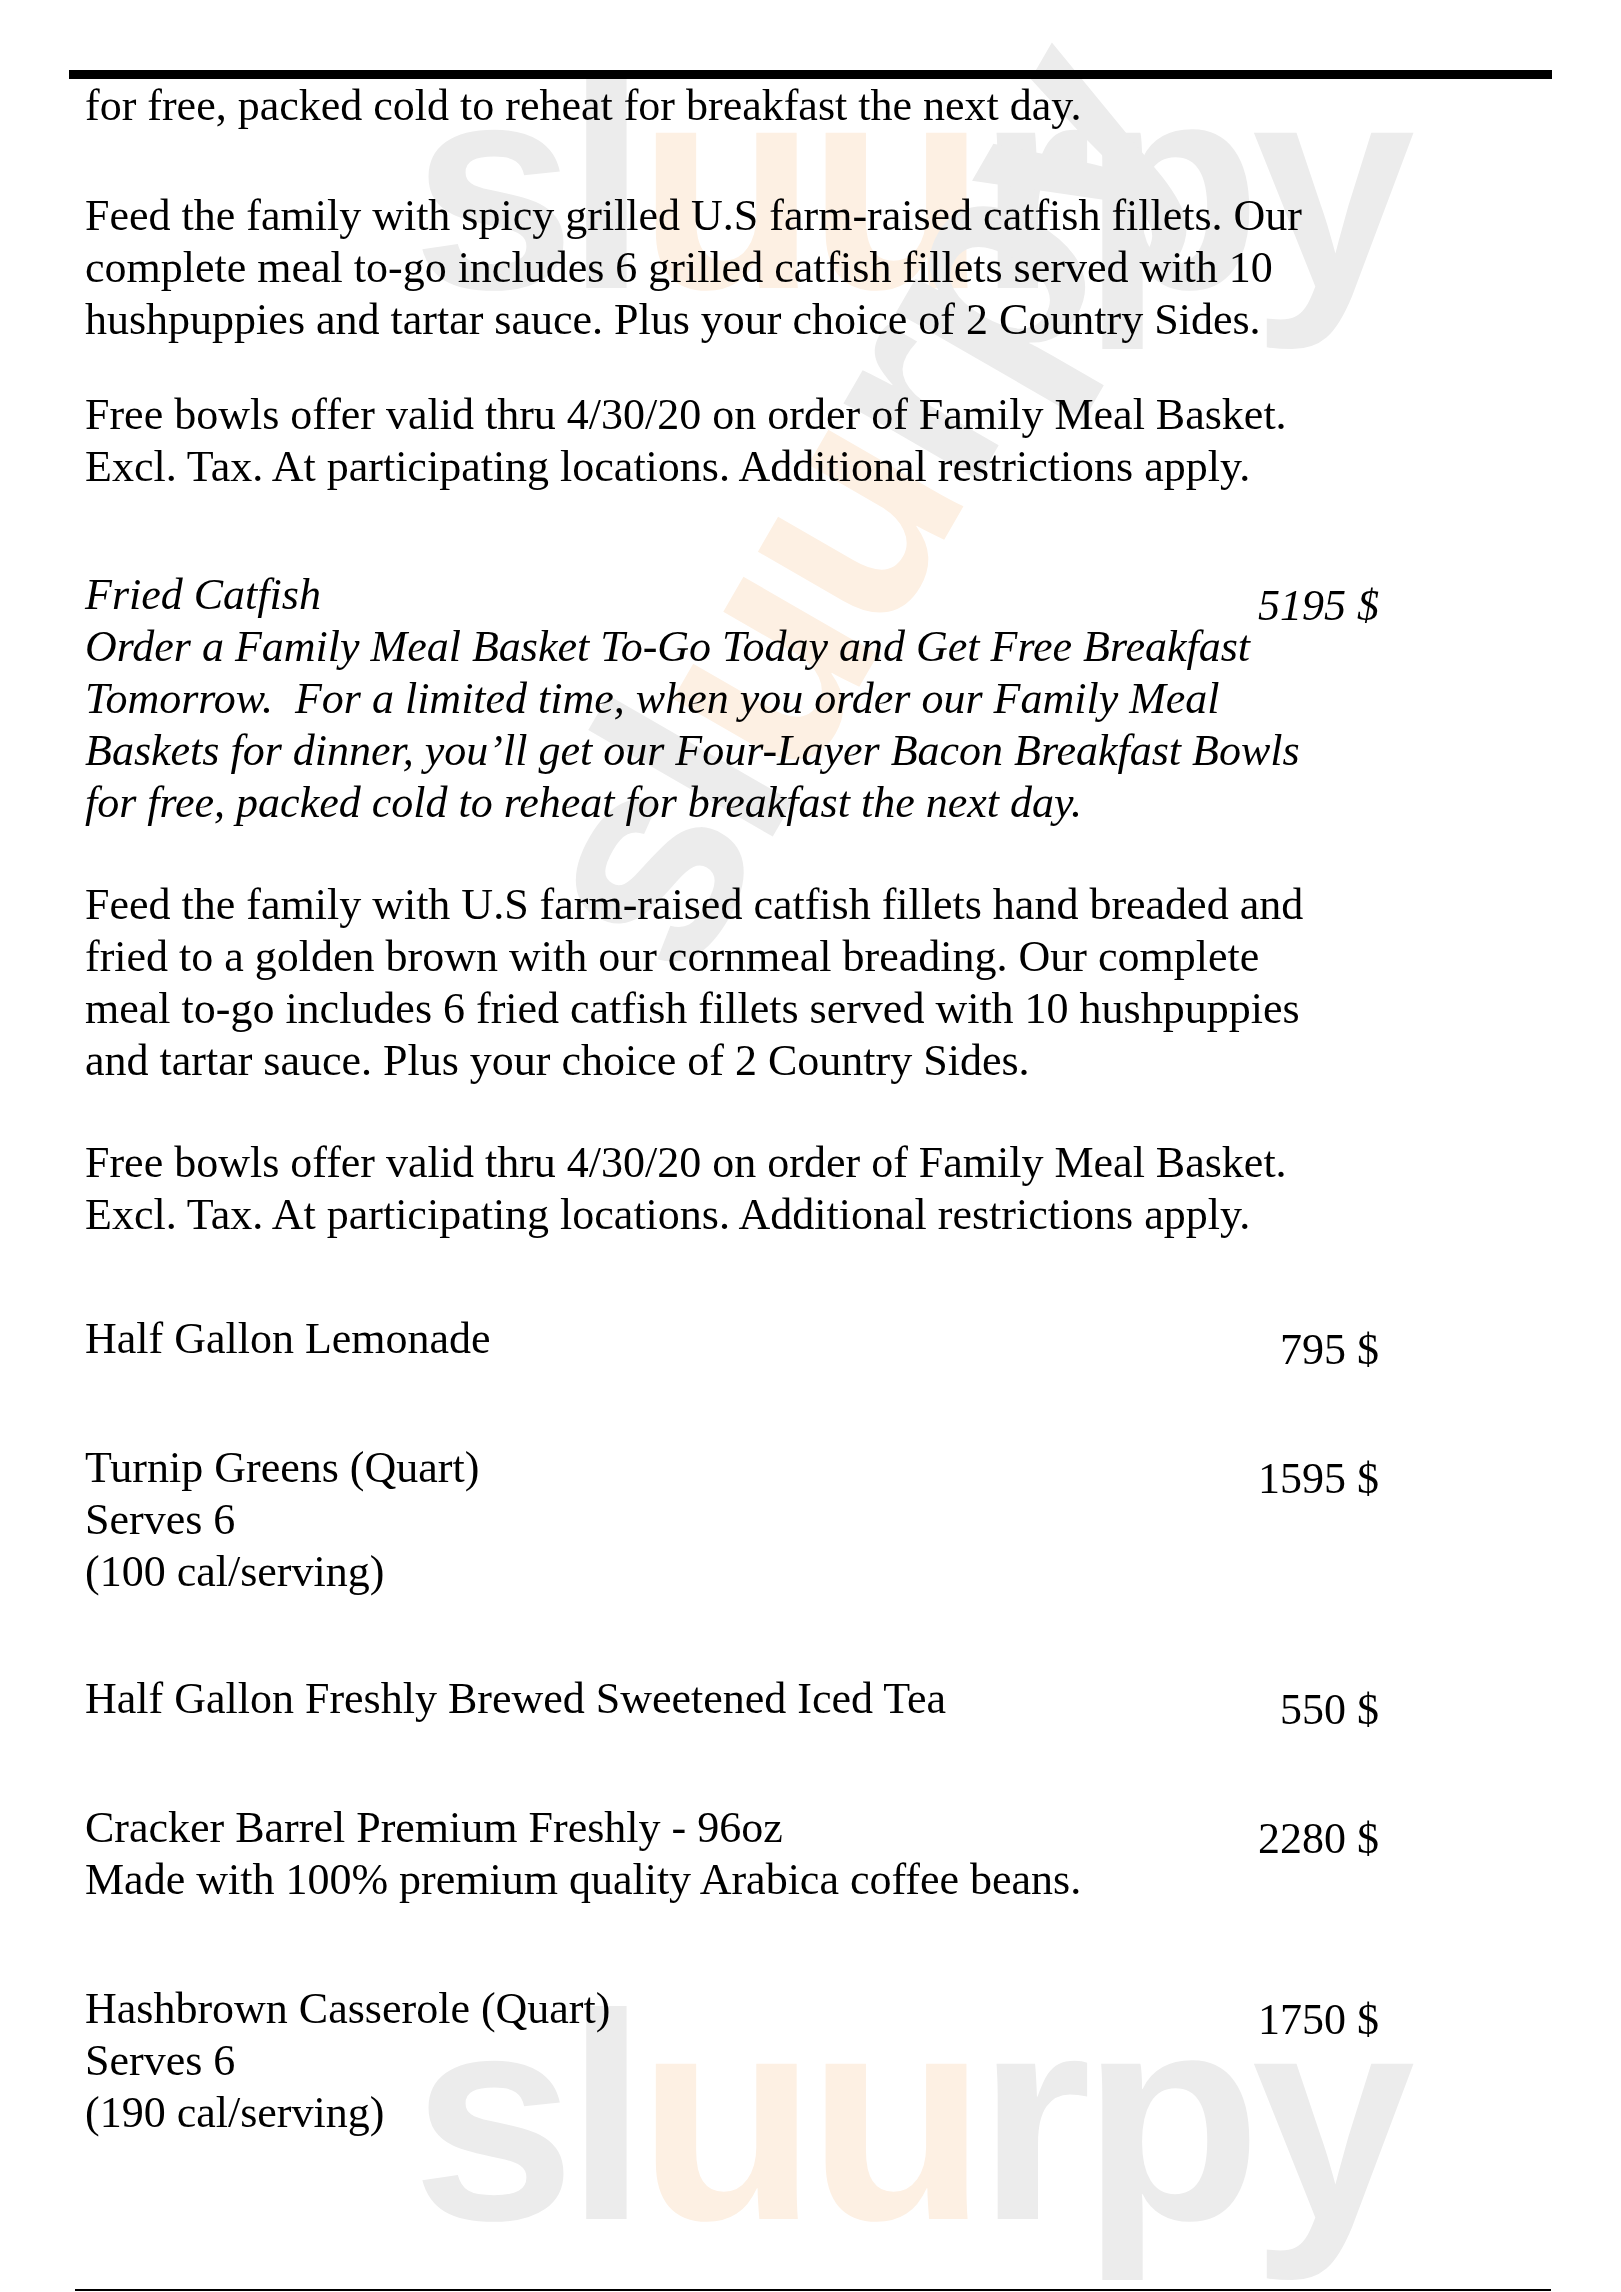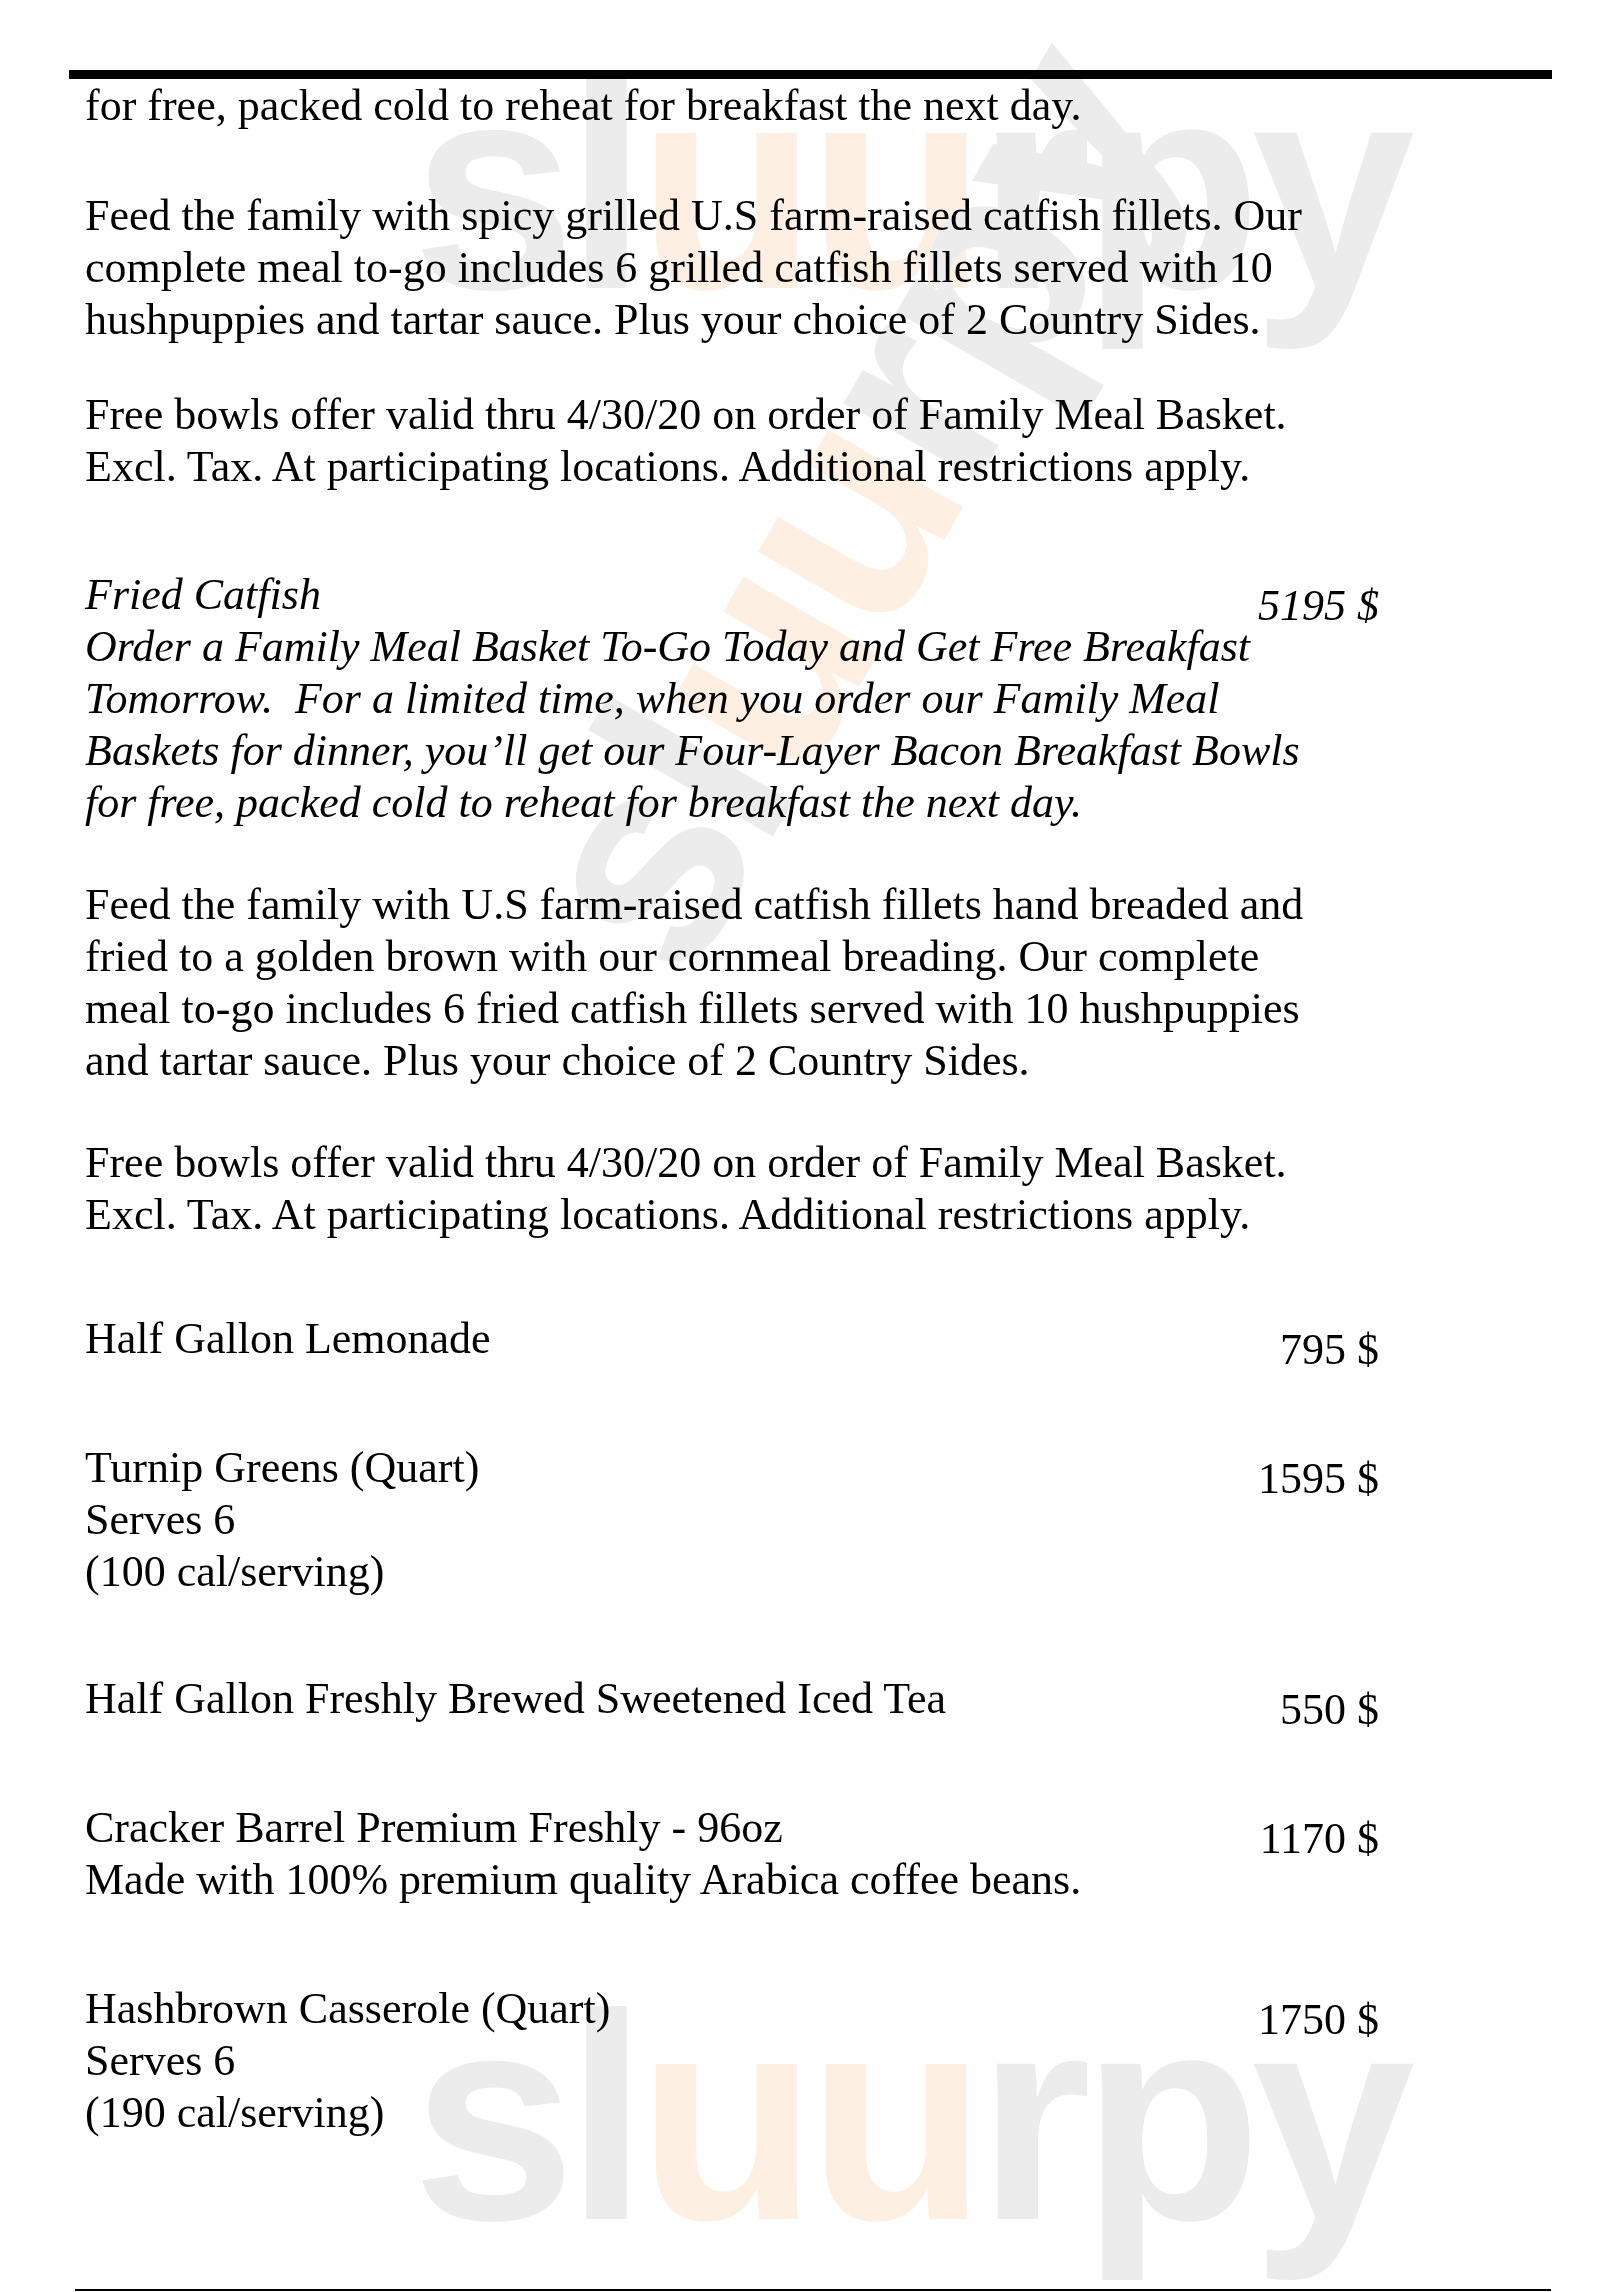--- a/index.html
+++ b/index.html
@@ -74,21 +74,21 @@
   <span class="line">(100 cal/serving)</span>
 </div>
 
 <div class="block" style="top:1673px;">
   <span class="line">Half Gallon Freshly Brewed Sweetened Iced Tea</span>
   <span class="price">550 $</span>
 </div>
 
 <div class="block" style="top:1802px;">
   <span class="line">Cracker Barrel Premium Freshly - 96oz</span>
-  <span class="price">1170 $</span>
+  <span class="price">2280 $</span>
   <span class="line">Made with 100% premium quality Arabica coffee beans.</span>
 </div>
 
 <div class="block" style="top:1983px;">
   <span class="line">Hashbrown Casserole (Quart)</span>
   <span class="price">1750 $</span>
   <span class="line">Serves 6</span>
   <span class="line">(190 cal/serving)</span>
 </div>
 

